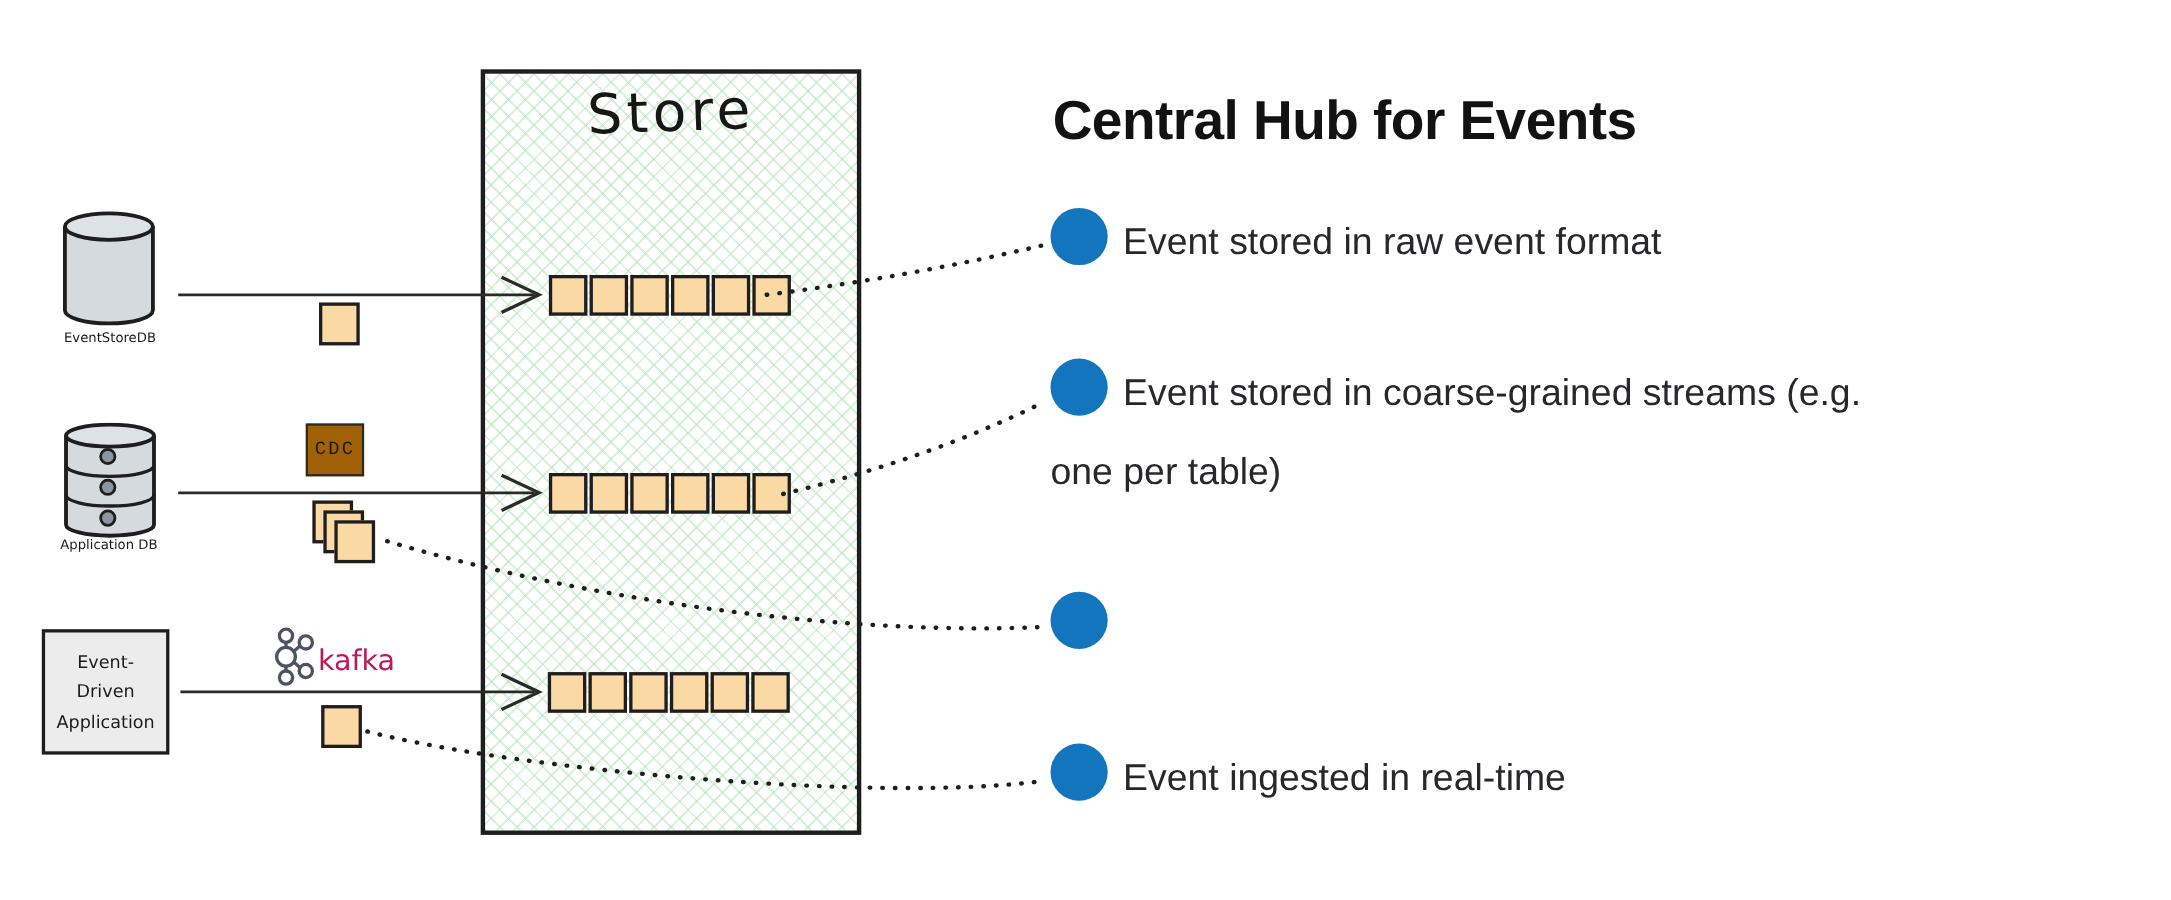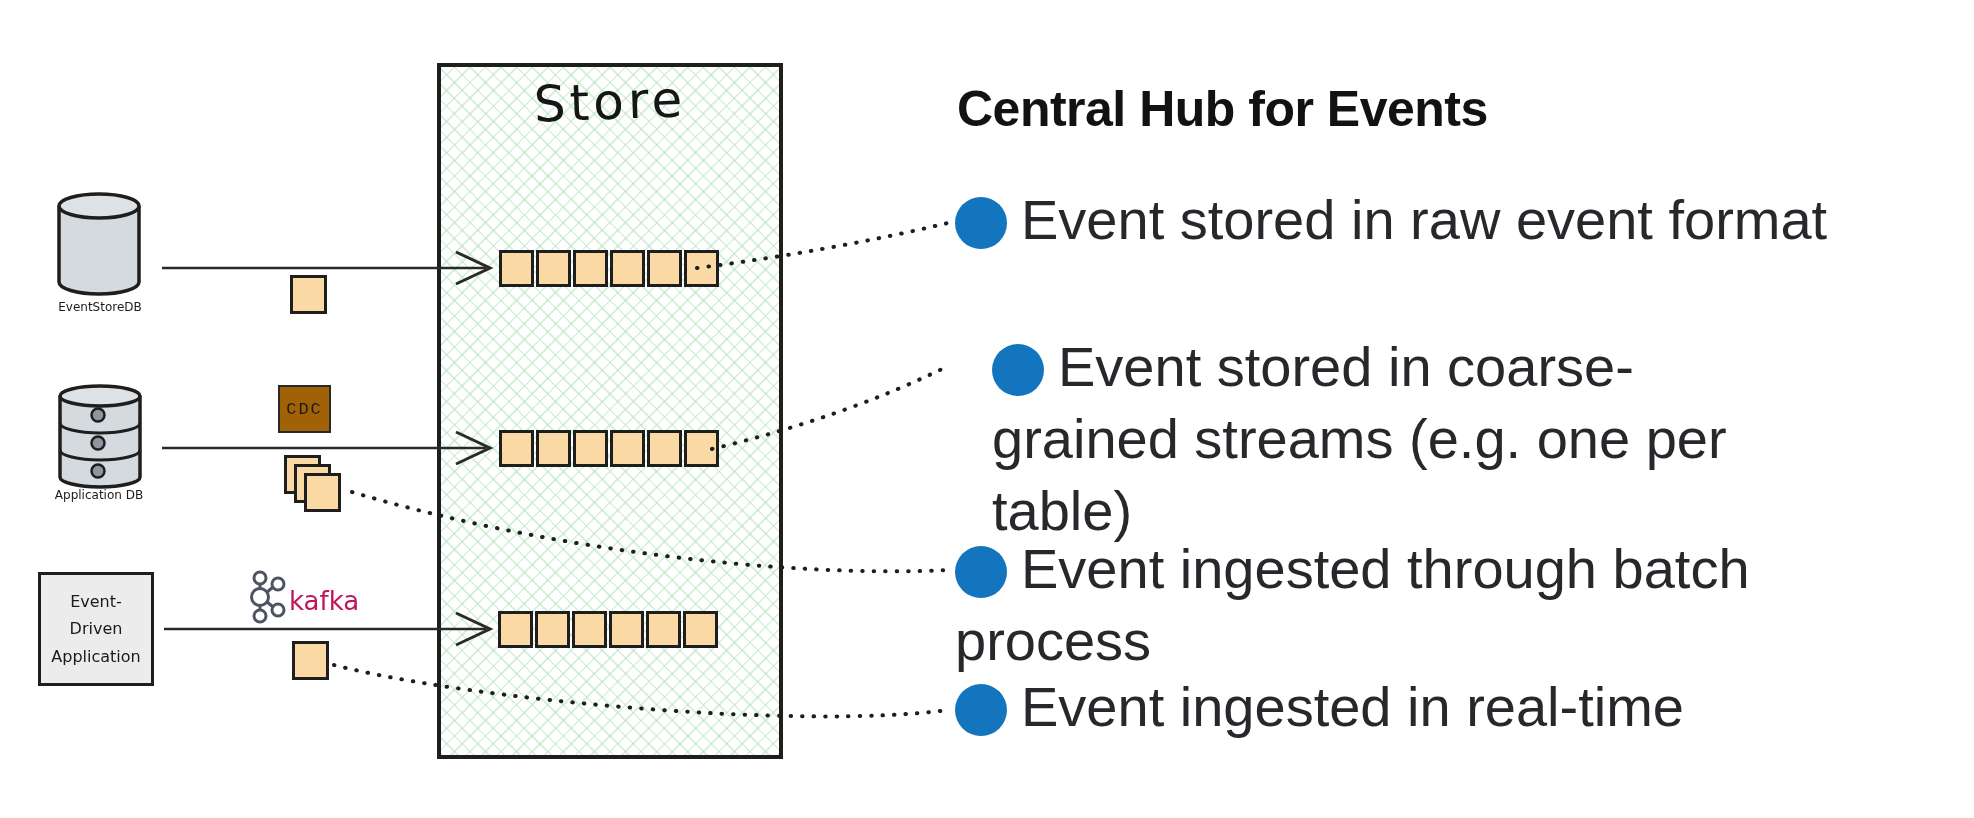--- a/index.html
+++ b/index.html
@@ -50,23 +50,23 @@
          font-family:Liberation Mono, monospace;font-size:17px;letter-spacing:2px;color:#1b1b1b;text-align:right;}
   .kafka-label{position:absolute;left:289px;top:586px;
          font-family:"DejaVu Sans",sans-serif;font-size:26px;color:#be185d;}
 
   
   .overlay{position:absolute;left:0;top:0;pointer-events:none;}
 
   
   .panel-heading{position:absolute;left:957px;top:80px;font-size:50px;font-weight:bold;
          letter-spacing:-0.5px;color:#121212;}
-  .bullet-item{position:absolute;left:955px;font-size:56px;line-height:72px;color:#28282c;}
+  .bullet-item{position:absolute;left:955px;font-size:34px;line-height:72px;color:#28282c;}
   .b0{top:184px;width:980px;}
-  .b1{top:331px;width:780px;margin-left:37px;}
+  .b1{top:321px;width:780px;}
   .b2{top:533px;width:1000px;}
   .b3{top:671px;width:980px;}
   .dot{display:inline-block;width:52px;height:52px;border-radius:50%;
        background:#1375bd;vertical-align:-10px;margin-right:14px;}
 </style>
 </head>
 <body>
 
 <div class="canvas">
 
@@ -168,19 +168,19 @@
 
   <div class="panel-heading">Central Hub for Events</div>
 
   <div class="bullet-item b0">
     <span class="dot"></span><span>Event stored in raw event format</span>
   </div>
   <div class="bullet-item b1">
     <span class="dot"></span><span>Event stored in coarse-grained streams (e.g. one per table)</span>
   </div>
   <div class="bullet-item b2">
-    <span class="dot"></span><span>Event ingested through batch process</span>
+    <span class="dot"></span>
   </div>
   <div class="bullet-item b3">
     <span class="dot"></span><span>Event ingested in real-time</span>
   </div>
 
 </div>
 
 </body></html>

